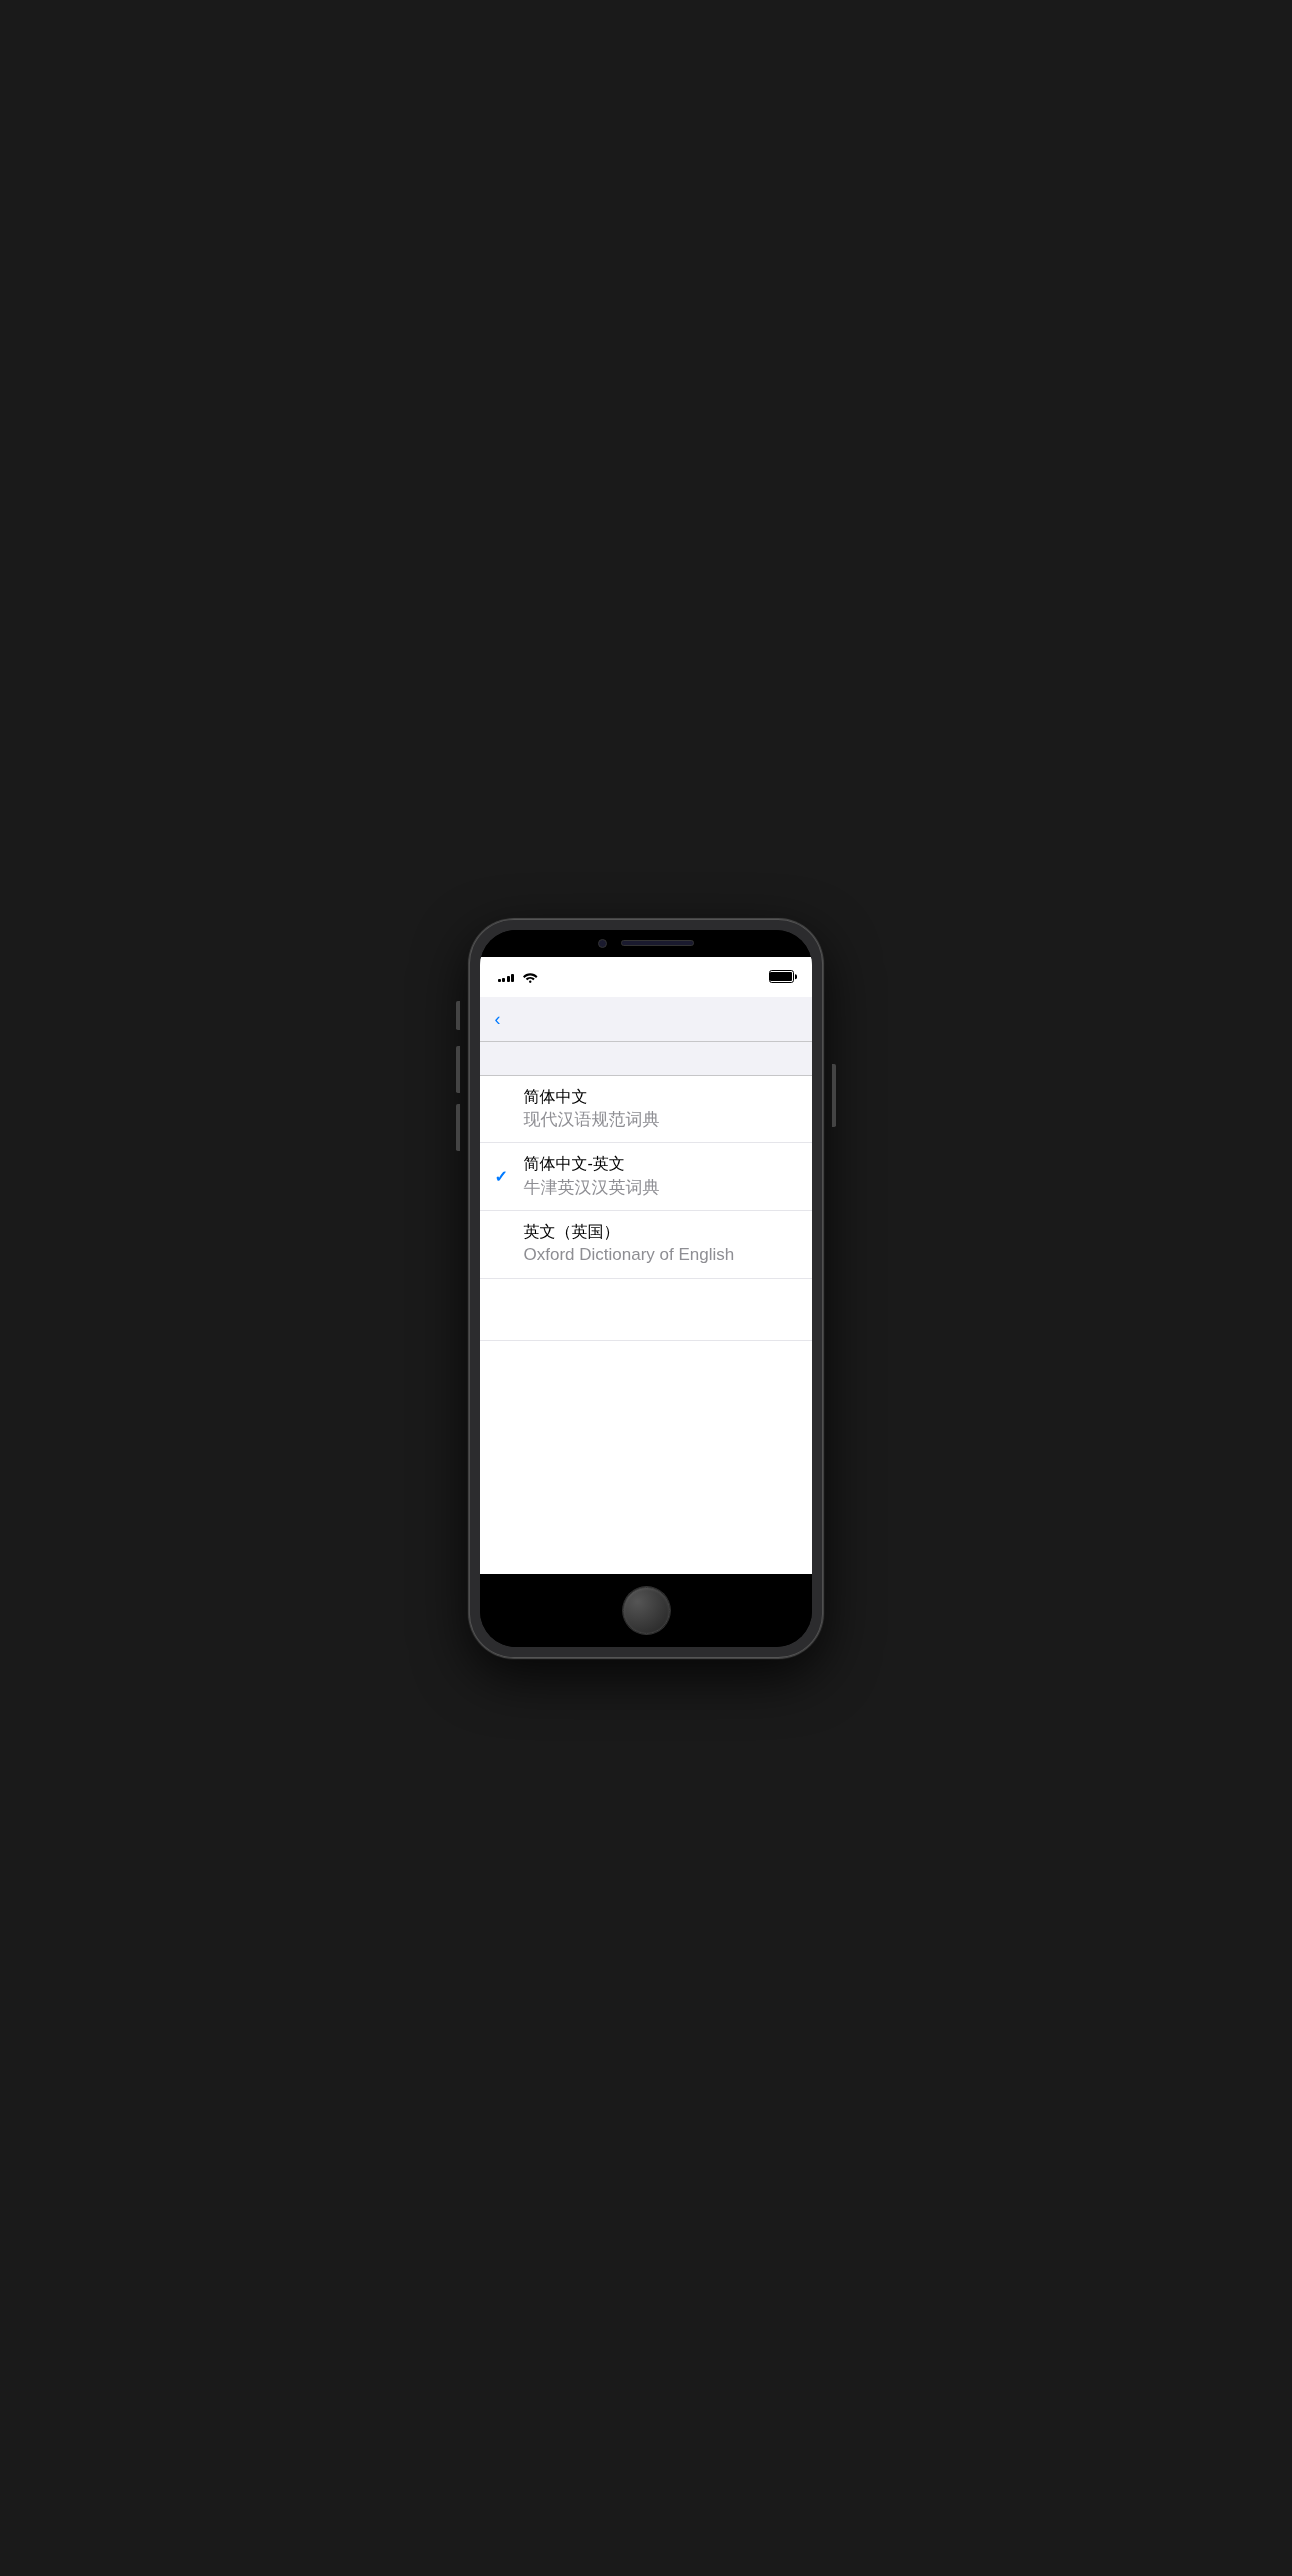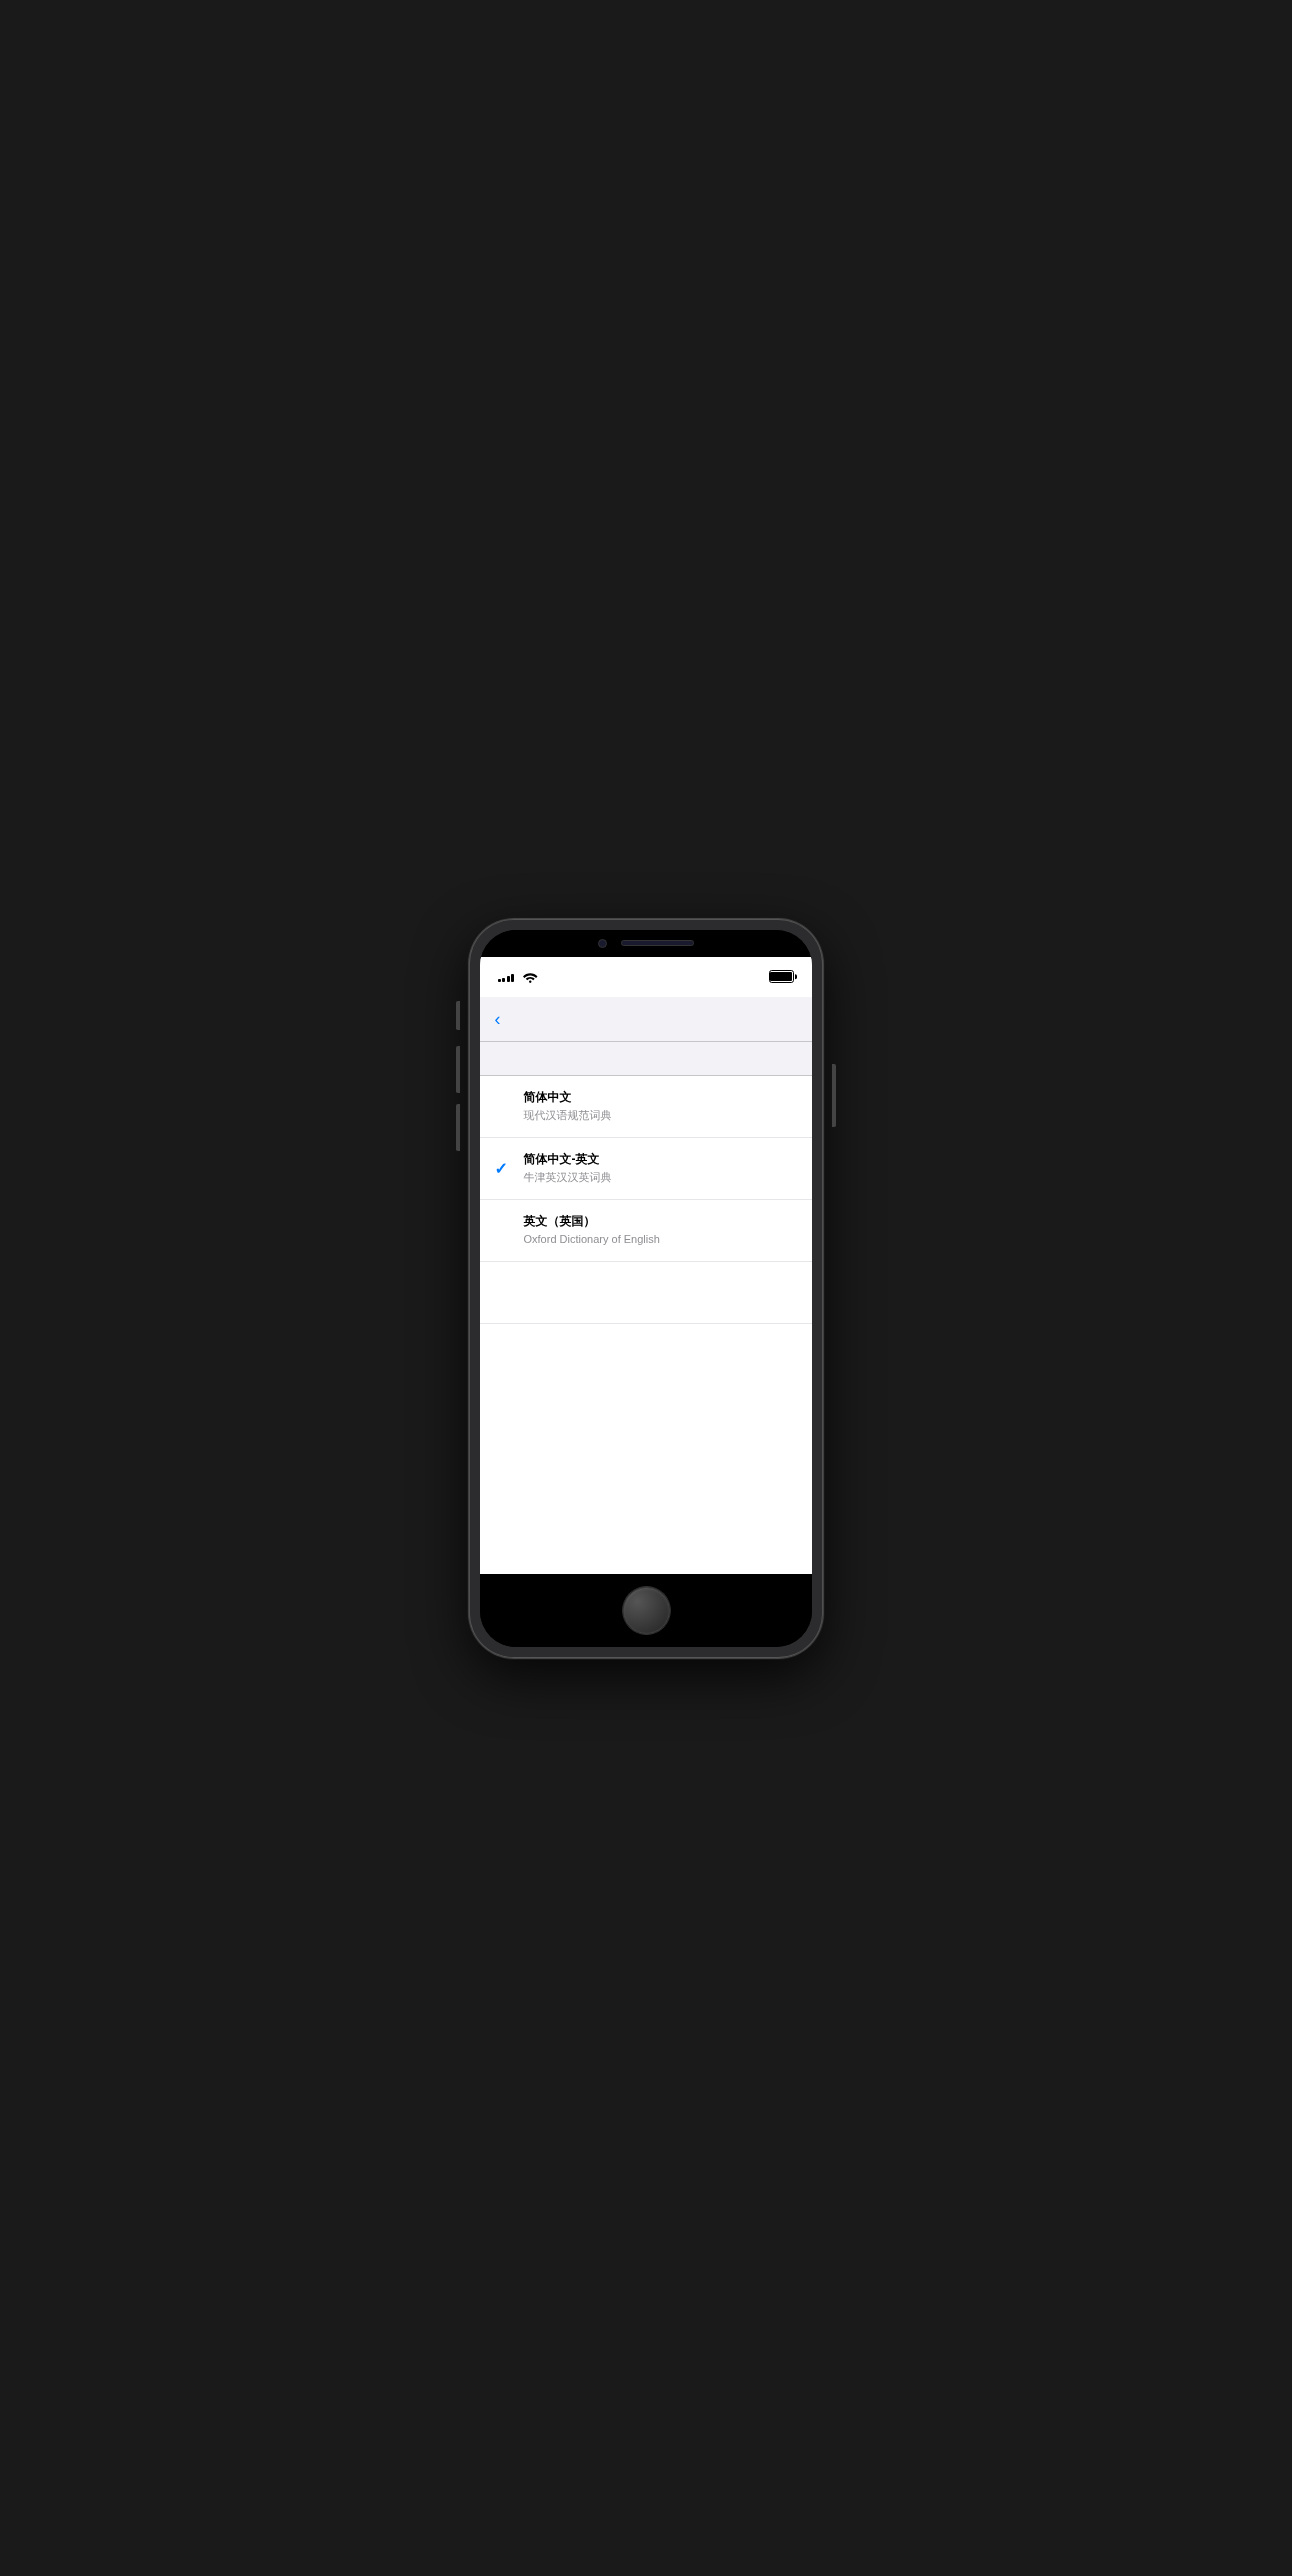--- a/index.html
+++ b/index.html
@@ -252,28 +252,28 @@
       width: 25.4px;
       flex-shrink: 0;
     }
 
     .item-content {
       flex: 1;
       margin-left: 3.6px;
     }
 
     .item-title {
-      font-size: 12px;
+      font-size: 16px;
       color: #000;
-      font-weight: 700;
+      font-weight: 400;
       line-height: 1.3;
     }
 
     .item-subtitle {
-      font-size: 11px;
+      font-size: 17px;
       color: #8e8e93;
       margin-top: 1.8px;
       line-height: 1.3;
     }
 
     
     .home-bar-area {
       background: #000;
       height: 73px;
       display: flex;

